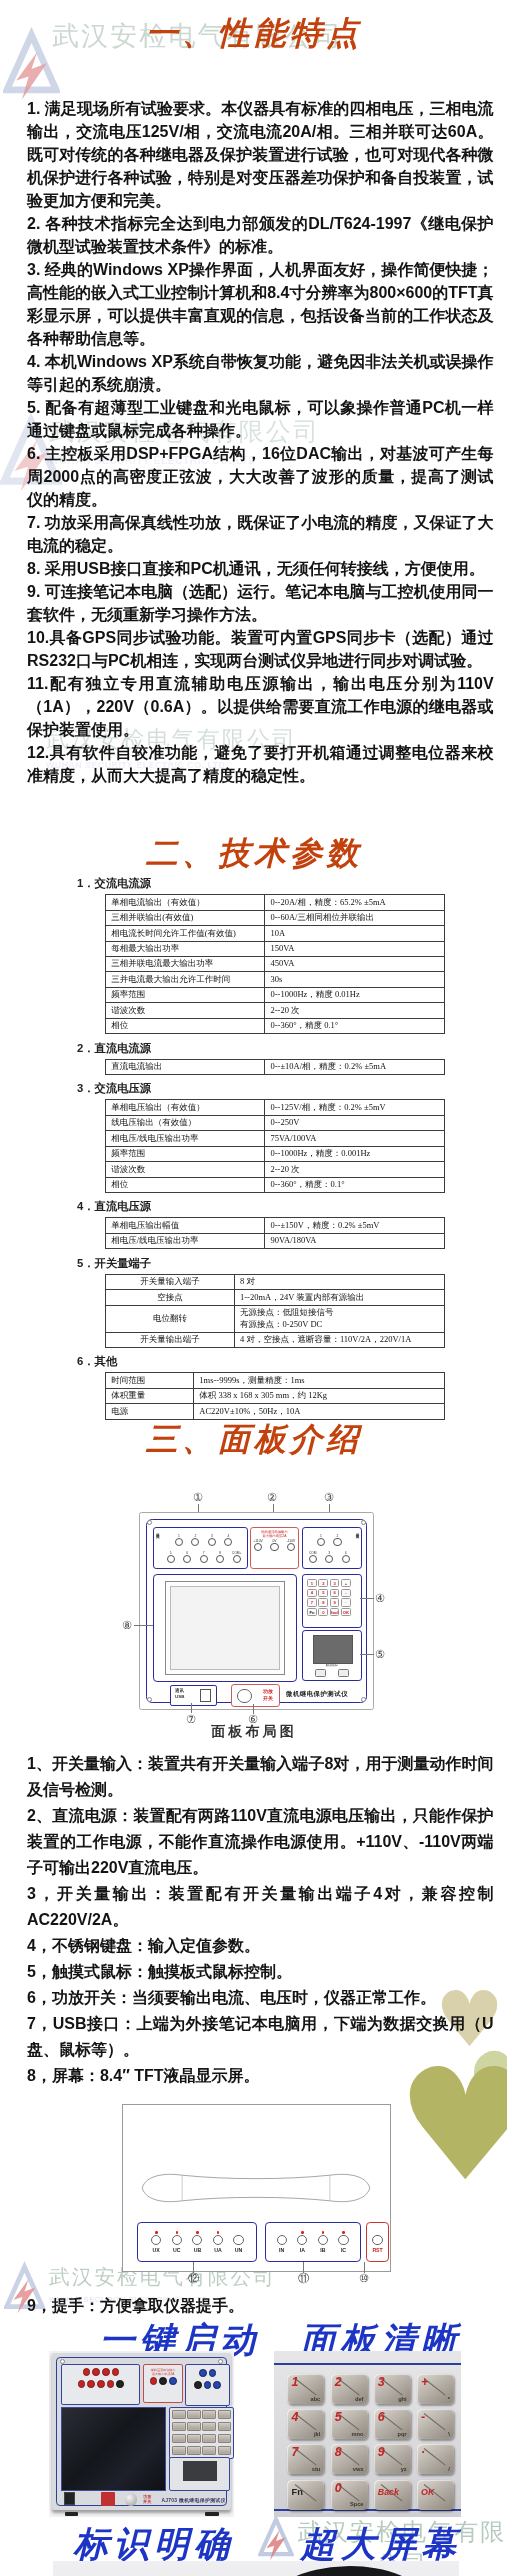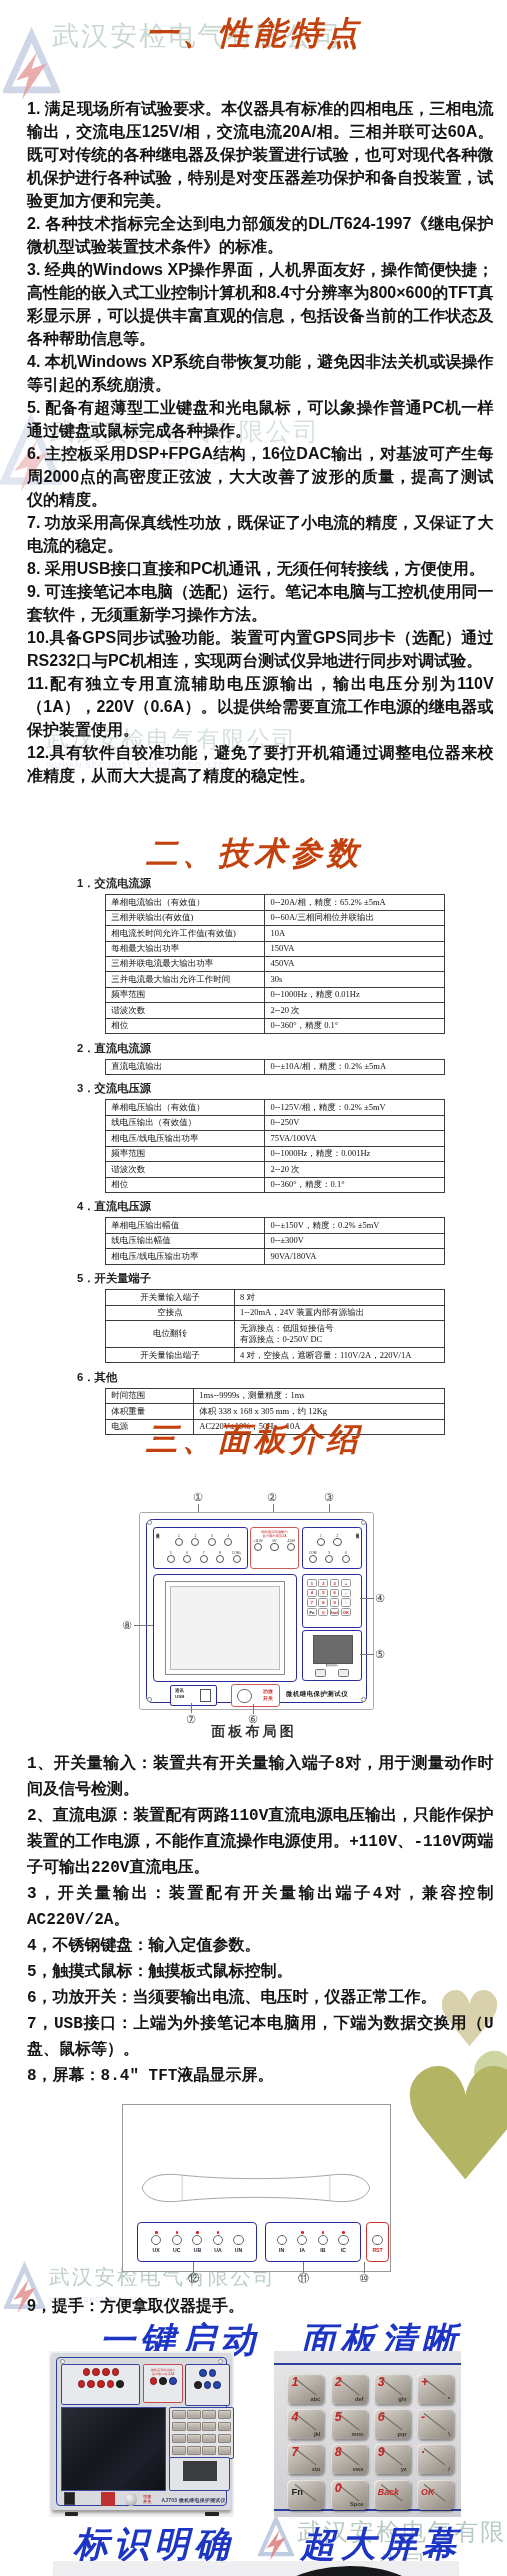--- a/index.html
+++ b/index.html
@@ -13,21 +13,21 @@
   .heart{position:absolute;line-height:1;pointer-events:none;font-family:"DejaVu Sans",sans-serif;}
   
   .sec-title{position:absolute;left:0;width:100%;text-align:center;color:#c2410c;
        font-family:"DejaVu Serif",serif;font-style:italic;font-weight:bold;letter-spacing:4.1px;}
   .t-main{font-size:32px;}
   .promo-h{position:absolute;color:#1d35c4;font-family:"DejaVu Serif",serif;font-style:italic;
        font-weight:bold;text-align:center;letter-spacing:5.2px;font-size:35px;}
   
   .textblock{position:absolute;left:27px;right:14.4px;text-align:justify;}
   .textblock p{margin:0;font-size:16px;line-height:23px;font-weight:bold;color:#141414;}
-  .notesblock p{line-height:26px;font-family:Liberation Mono, monospace;}
+  .notesblock p{line-height:26px;}
   
   .tech{position:absolute;left:77px;top:876px;width:381px;}
   .gname{font-size:11.3px;font-weight:bold;color:#222;margin:6.2px 0 3.1px 0;}
   .tech .tgroup:first-child .gname{margin-top:0;}
   table.ptable{border-collapse:collapse;margin-left:28px;width:340px;}
   table.ptable td{border:1px solid #3c3c3c;font-size:8.5px;padding:1.5px 5.2px;color:#111;
        line-height:1.35;font-family:"Liberation Serif",serif;}
   td.c1{width:47%;}
   td.c2{white-space:pre-line;}
   .g5 td.c1{width:38%;text-align:center;}
@@ -261,24 +261,20 @@
     <div class="tgroup">
       <div class="gname">4．直流电压源</div>
       <table class="ptable">
           <tbody>
 
       <tr>
               <td class="c1">单相电压输出幅值</td>
               <td class="c2">0--±150V，精度：0.2%  ±5mV</td>
             </tr>
             <tr>
-              <td class="c1">线电压输出幅值</td>
-              <td class="c2">0--±300V</td>
-            </tr>
-            <tr>
               <td class="c1">相电压/线电压输出功率</td>
               <td class="c2">90VA/180VA</td>
             </tr>
           </tbody>
         </table>
     </div>
     <div class="tgroup">
       <div class="gname">5．开关量端子</div>
       <table class="ptable g5">
           <tbody>

